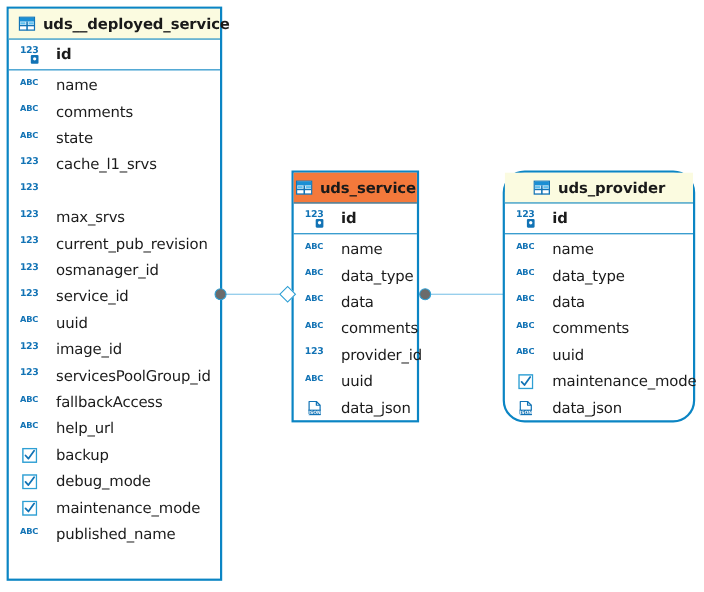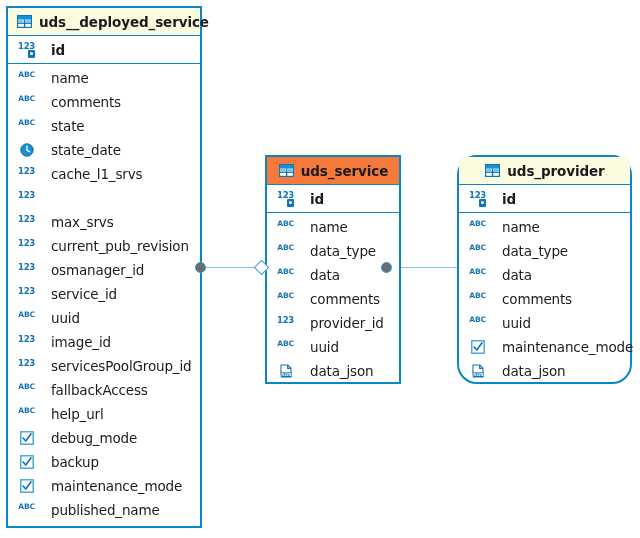--- a/index.html
+++ b/index.html
@@ -226,29 +226,20 @@
       <div class="col-row">
         <span class="ic ic-abc">ABC</span>
         <span class="col-name">comments</span>
       </div>
 
       <div class="col-row">
         <span class="ic ic-abc">ABC</span>
         <span class="col-name">state</span>
       </div>
 
-      <div class="col-row">
-        <span class="ic ic-clock">
-          <svg width="14" height="14" viewBox="0 0 14 14">
-            <circle cx="7" cy="7" r="6.2" fill="#1a8fd4" stroke="#0d6ba8" stroke-width="1"></circle>
-            <path d="M7 3.3 L7 7.2 L9.6 8.6" stroke="#ffffff" stroke-width="1.4" fill="none" stroke-linecap="round"></path>
-          </svg>
-        </span>
-        <span class="col-name">state_date</span>
-      </div>
 
       <div class="col-row">
         <span class="ic ic-num">123</span>
         <span class="col-name">cache_l1_srvs</span>
       </div>
 
       <div class="col-row">
         <span class="ic ic-num">123</span>
       </div>
 
@@ -297,52 +288,52 @@
         <span class="col-name">help_url</span>
       </div>
 
       <div class="col-row">
         <span class="ic ic-bool">
           <svg width="14" height="14" viewBox="0 0 14 14">
             <rect x="0.8" y="0.8" width="12.4" height="12.4" fill="#ffffff" stroke="#2e9fd4" stroke-width="1.3"></rect>
             <path d="M3.2 7.1 L5.8 10 L11 2.8" stroke="#1273b5" stroke-width="1.6" fill="none" stroke-linecap="round" stroke-linejoin="round"></path>
           </svg>
         </span>
-        <span class="col-name">debug_mode</span>
+        <span class="col-name">backup</span>
       </div>
 
       <div class="col-row">
         <span class="ic ic-bool">
           <svg width="14" height="14" viewBox="0 0 14 14">
             <rect x="0.8" y="0.8" width="12.4" height="12.4" fill="#ffffff" stroke="#2e9fd4" stroke-width="1.3"></rect>
             <path d="M3.2 7.1 L5.8 10 L11 2.8" stroke="#1273b5" stroke-width="1.6" fill="none" stroke-linecap="round" stroke-linejoin="round"></path>
           </svg>
         </span>
-        <span class="col-name">backup</span>
+        <span class="col-name">debug_mode</span>
       </div>
 
       <div class="col-row">
         <span class="ic ic-bool">
           <svg width="14" height="14" viewBox="0 0 14 14">
             <rect x="0.8" y="0.8" width="12.4" height="12.4" fill="#ffffff" stroke="#2e9fd4" stroke-width="1.3"></rect>
             <path d="M3.2 7.1 L5.8 10 L11 2.8" stroke="#1273b5" stroke-width="1.6" fill="none" stroke-linecap="round" stroke-linejoin="round"></path>
           </svg>
         </span>
         <span class="col-name">maintenance_mode</span>
       </div>
 
       <div class="col-row">
         <span class="ic ic-abc">ABC</span>
         <span class="col-name">published_name</span>
       </div>
 
     </div>
   </div>
 
-  <div class="entity" style="left:265px; top:155px; width:136px; height:229px;">
+  <div class="entity" style="left:265px; top:155px; width:116px; height:229px;">
     <div class="entity-header center" style="background:#f4793b;">
       <span class="ic ic-table">
         <svg width="15" height="13" viewBox="0 0 15 13">
           <rect x="0.5" y="0.5" width="14" height="12" fill="#ffffff" stroke="#1273b5" stroke-width="1.4"></rect>
           <rect x="1" y="1" width="13" height="3.6" fill="#1a8fd4"></rect>
           <rect x="6.9" y="4.6" width="1.4" height="8" fill="#1273b5"></rect>
           <rect x="1" y="7.6" width="13" height="1.3" fill="#1273b5"></rect>
           <rect x="1.4" y="5.2" width="4.8" height="2" fill="#5fc0ef"></rect>
           <rect x="8.9" y="5.2" width="4.8" height="2" fill="#5fc0ef"></rect>
         </svg>

